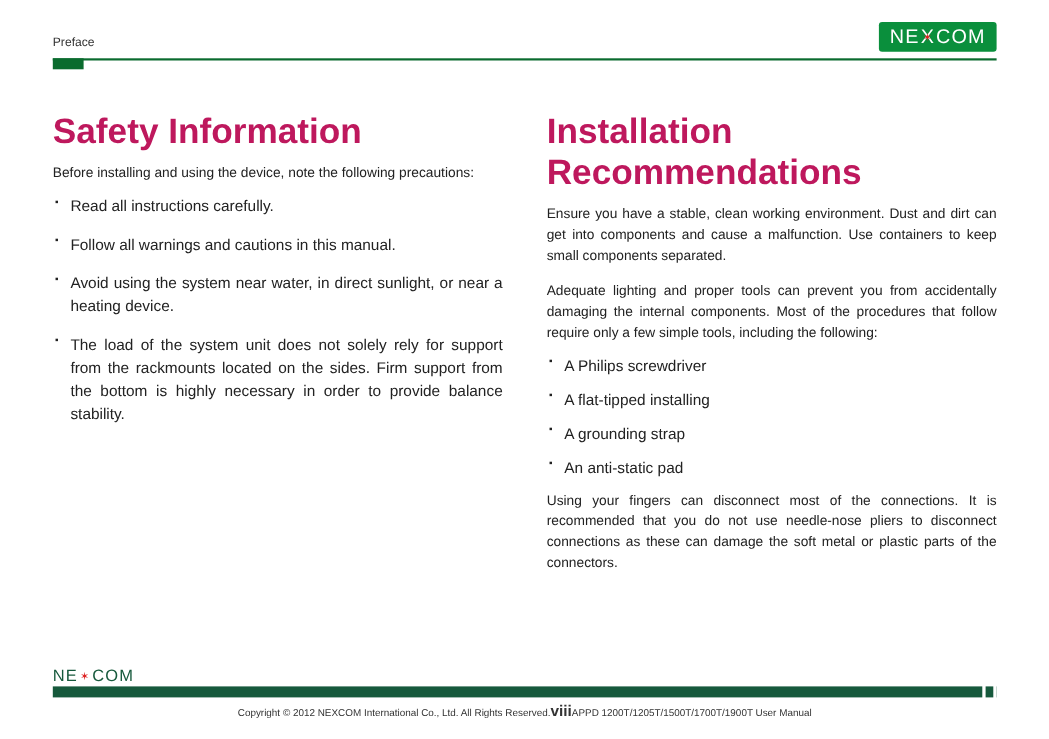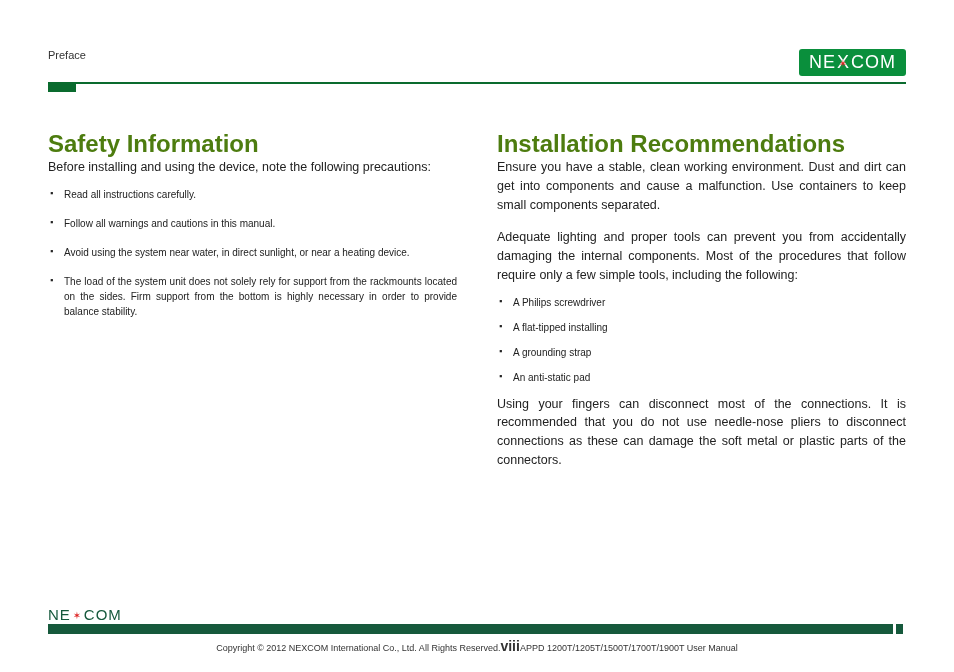--- a/index.html
+++ b/index.html
@@ -9,23 +9,22 @@
     background: #fff;
     font-family: "Segoe UI", Arial, sans-serif;
     color: #222;
     position: relative;
     padding: 20px 48px 0 48px;
   }
   
   .header {
     display: flex;
     justify-content: space-between;
-    align-items: flex-start;
+    align-items: flex-end;
     padding-bottom: 4px;
-    margin-top: 29px;
   }
   .preface {
     font-size: 11px;
     color: #333;
     padding-bottom: 2px;
   }
   .logo {
     display: inline-flex;
     align-items: center;
   }
@@ -74,38 +73,39 @@
   .content {
     display: flex;
     gap: 40px;
     margin-top: 46px;
   }
   .col {
     flex: 1 1 0;
     min-width: 0;
   }
   h1 {
-    font-size: 24px;
+    font-size: 32px;
     font-weight: 600;
-    color: #4d7c0f;
+    color: #be185d;
+    margin-bottom: 10px;
   }
   p {
     font-size: 12.5px;
     line-height: 1.5;
     color: #222;
   }
   .just { text-align: justify; }
   ul {
     list-style: none;
     margin-top: 10px;
   }
   ul li {
     position: relative;
     padding-left: 16px;
-    font-size: 10px;
+    font-size: 14px;
     line-height: 1.5;
     margin-bottom: 14px;
     text-align: justify;
   }
   ul.tight li { margin-bottom: 10px; }
   ul li::before {
     content: "▪";
     position: absolute;
     left: 2px;
     top: 0;

